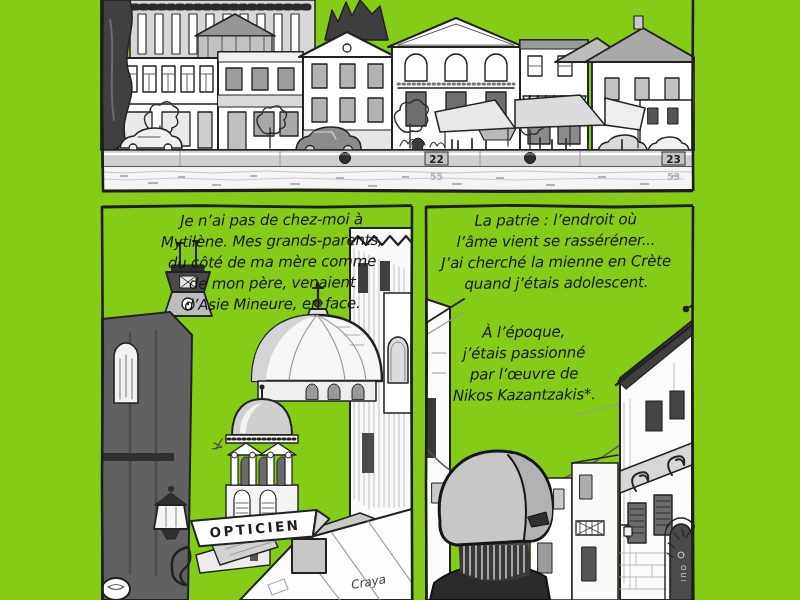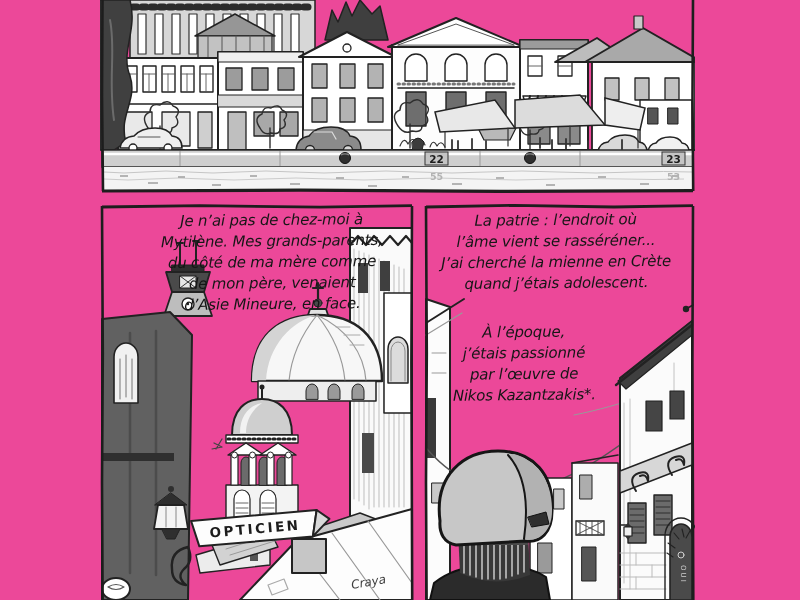--- a/index.html
+++ b/index.html
@@ -1,16 +1,16 @@
 <!DOCTYPE html>
 <html><head>
 <meta charset="utf-8">
 <style>
   html,body{margin:0;padding:0;background:#ffffff;}
-  .page{position:relative;width:800px;height:600px;background:#ec4899;overflow:hidden;
+  .page{position:relative;width:800px;height:600px;background:#84cc16;overflow:hidden;
         font-family:"DejaVu Sans",sans-serif;}
   .panel{position:absolute;margin:0;padding:0;}
   .panel svg{display:block;}
   .cap{position:absolute;text-align:center;color:#161616;
        font:italic 15px/21px "DejaVu Sans",sans-serif;letter-spacing:-0.2px;
        transform:rotate(-0.6deg);}
   .cap div{white-space:nowrap;}
 </style>
 </head>
 <body>

